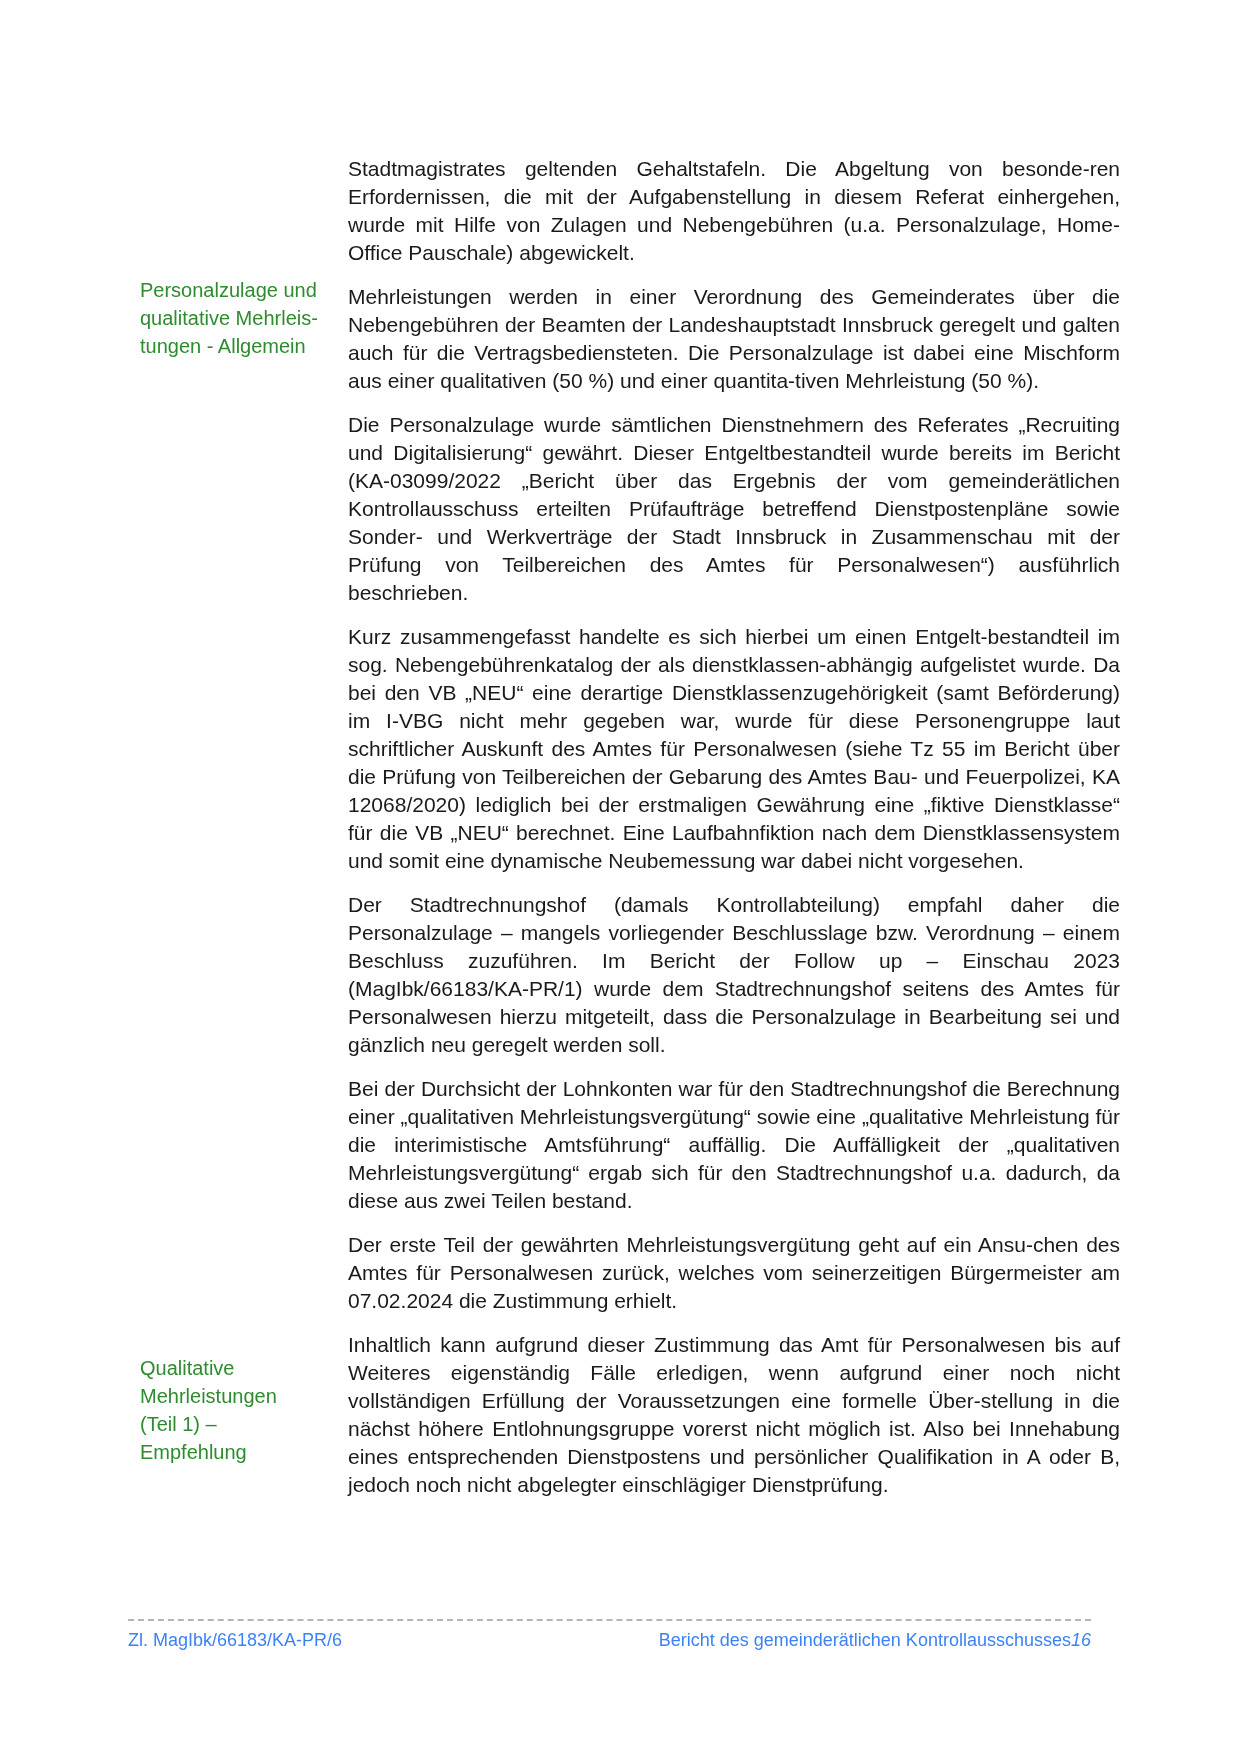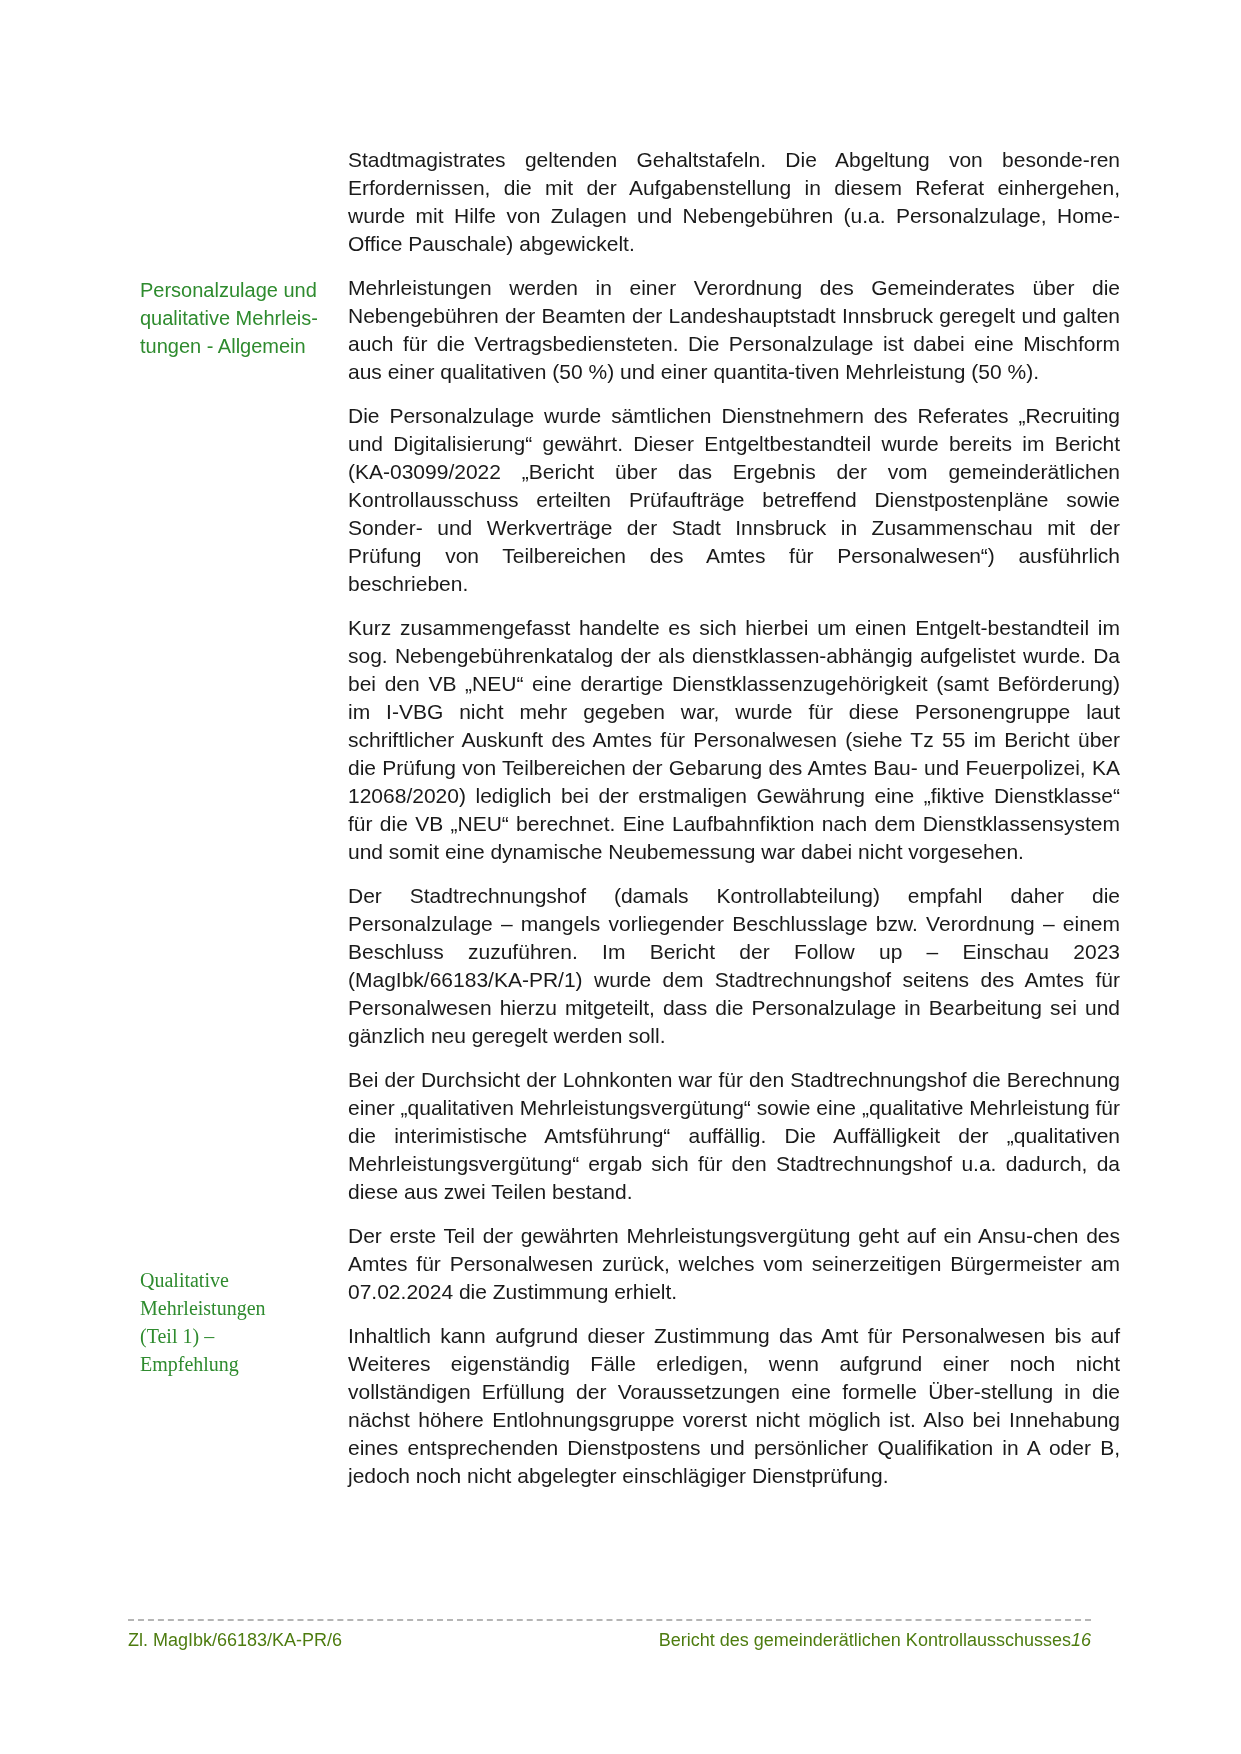--- a/index.html
+++ b/index.html
@@ -12,40 +12,40 @@
     width: 1241px;
     height: 1754px;
     background: #ffffff;
     font-family: "Liberation Sans", "DejaVu Sans", sans-serif;
     color: #1a1a1a;
     overflow: hidden;
   }
   .main-col {
     position: absolute;
     left: 348px;
-    top: 146px;
+    top: 155px;
     width: 772px;
   }
   .main-col p {
     margin: 0 0 16px 0;
     font-size: 21px;
     line-height: 28px;
     text-align: justify;
     color: #1a1a1a;
   }
   .margin-note {
     position: absolute;
     left: 140px;
     width: 200px;
     font-size: 20px;
     line-height: 28px;
     text-align: left;
   }
   .note-1 { top: 276px; }
-  .note-2 { top: 1266px; font-family: Liberation Serif, serif; }
+  .note-2 { top: 1354px; }
   .footer {
     position: absolute;
     left: 128px;
     top: 1619px;
     width: 963px;
     border-top: 2px dashed #b5b5b5;
     padding-top: 9px;
     display: flex;
     align-items: baseline;
     font-size: 18px;
@@ -68,19 +68,19 @@
     <p>Stadtmagistrates geltenden Gehaltstafeln. Die Abgeltung von besonde-ren Erfordernissen, die mit der Aufgabenstellung in diesem Referat einhergehen, wurde mit Hilfe von Zulagen und Nebengebühren (u.a. Personalzulage, Home-Office Pauschale) abgewickelt.</p>
     <p>Mehrleistungen werden in einer Verordnung des Gemeinderates über die Nebengebühren der Beamten der Landeshauptstadt Innsbruck geregelt und galten auch für die Vertragsbediensteten. Die Personalzulage ist dabei eine Mischform aus einer qualitativen (50 %) und einer quantita-tiven Mehrleistung (50 %).</p>
     <p>Die Personalzulage wurde sämtlichen Dienstnehmern des Referates „Recruiting und Digitalisierung“ gewährt. Dieser Entgeltbestandteil wurde bereits im Bericht (KA-03099/2022 „Bericht über das Ergebnis der vom gemeinderätlichen Kontrollausschuss erteilten Prüfaufträge betreffend Dienstpostenpläne sowie Sonder- und Werkverträge der Stadt Innsbruck in Zusammenschau mit der Prüfung von Teilbereichen des Amtes für Personalwesen“) ausführlich beschrieben.</p>
     <p>Kurz zusammengefasst handelte es sich hierbei um einen Entgelt-bestandteil im sog. Nebengebührenkatalog der als dienstklassen-abhängig aufgelistet wurde. Da bei den VB „NEU“ eine derartige Dienstklassenzugehörigkeit (samt Beförderung) im I-VBG nicht mehr gegeben war, wurde für diese Personengruppe laut schriftlicher Auskunft des Amtes für Personalwesen (siehe Tz 55 im Bericht über die Prüfung von Teilbereichen der Gebarung des Amtes Bau- und Feuerpolizei, KA 12068/2020) lediglich bei der erstmaligen Gewährung eine „fiktive Dienstklasse“ für die VB „NEU“ berechnet. Eine Laufbahnfiktion nach dem Dienstklassensystem und somit eine dynamische Neubemessung war dabei nicht vorgesehen.</p>
     <p>Der Stadtrechnungshof (damals Kontrollabteilung) empfahl daher die Personalzulage – mangels vorliegender Beschlusslage bzw. Verordnung – einem Beschluss zuzuführen. Im Bericht der Follow up – Einschau 2023 (MagIbk/66183/KA-PR/1) wurde dem Stadtrechnungshof seitens des Amtes für Personalwesen hierzu mitgeteilt, dass die Personalzulage in Bearbeitung sei und gänzlich neu geregelt werden soll.</p>
     <p>Bei der Durchsicht der Lohnkonten war für den Stadtrechnungshof die Berechnung einer „qualitativen Mehrleistungsvergütung“ sowie eine „qualitative Mehrleistung für die interimistische Amtsführung“ auffällig. Die Auffälligkeit der „qualitativen Mehrleistungsvergütung“ ergab sich für den Stadtrechnungshof u.a. dadurch, da diese aus zwei Teilen bestand.</p>
     <p>Der erste Teil der gewährten Mehrleistungsvergütung geht auf ein Ansu-chen des Amtes für Personalwesen zurück, welches vom seinerzeitigen Bürgermeister am 07.02.2024 die Zustimmung erhielt.</p>
     <p>Inhaltlich kann aufgrund dieser Zustimmung das Amt für Personalwesen bis auf Weiteres eigenständig Fälle erledigen, wenn aufgrund einer noch nicht vollständigen Erfüllung der Voraussetzungen eine formelle Über-stellung in die nächst höhere Entlohnungsgruppe vorerst nicht möglich ist. Also bei Innehabung eines entsprechenden Dienstpostens und persönlicher Qualifikation in A oder B, jedoch noch nicht abgelegter einschlägiger Dienstprüfung.</p>
   </div>
 
-  <div class="footer" style="color: #4d7c0f;">
+  <div class="footer" style="color: #3b82f6;">
     <span class="ref">Zl. MagIbk/66183/KA-PR/6</span>
     <span class="title">Bericht des gemeinderätlichen Kontrollausschusses</span>
     <span class="pageno">16</span>
   </div>
 
 </div>
 
 </body></html>

